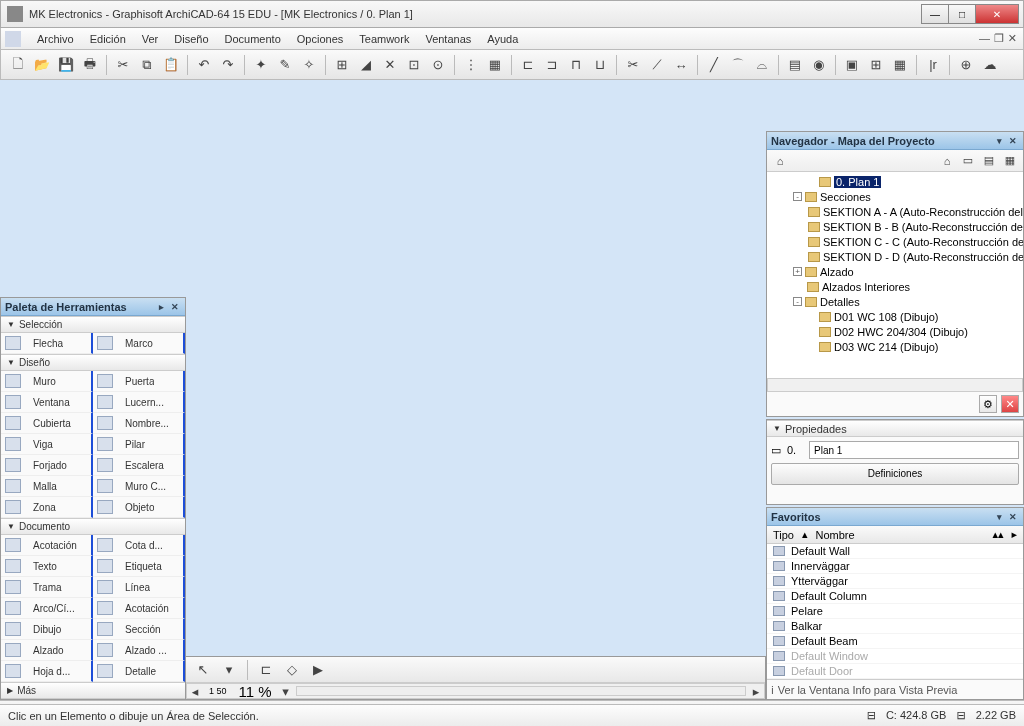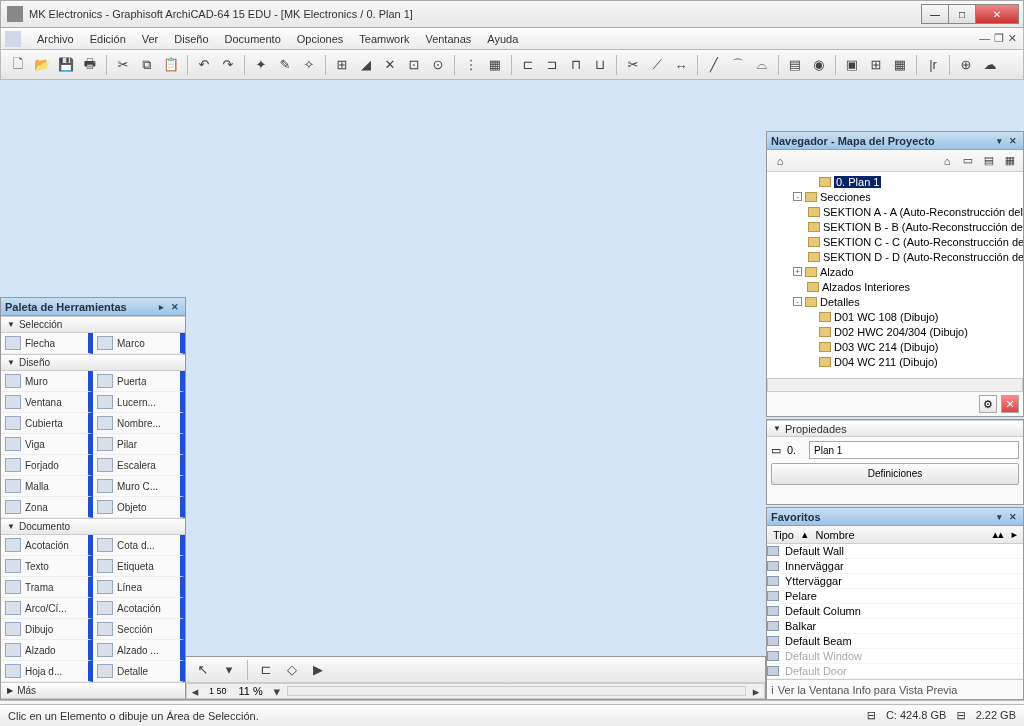--- a/index.html
+++ b/index.html
@@ -18,21 +18,21 @@
 .tbtn { width:22px; height:22px; border:1px solid transparent; display:flex; align-items:center; justify-content:center; font-size:13px; color:#444; }
 .sep { width:1px; height:20px; background:#bbb; margin:0 3px; }
 .main { display:flex; height:620px;align-items:flex-end; }
 .toolbox { width:186px; background:#fafafa; border:1px solid #999; display:flex; flex-direction:column; }
 .panel-header { height:18px; background:linear-gradient(#c9dff2,#9cc5e8); border-bottom:1px solid #7aa8d0; display:flex; align-items:center; padding:0 4px; font-weight:bold; color:#234; font-size:10px; }
 .panel-header .phctrl { margin-left:auto; display:flex; gap:2px; }
 .panel-header .phctrl span { width:10px; height:10px; font-size:9px; color:#345; cursor:default; }
 .section-hdr { height:17px; background:linear-gradient(#fff,#e8e8e8); border-bottom:1px solid #ccc; border-top:1px solid #ccc; display:flex; align-items:center; padding-left:6px; font-size:10px; color:#333; }
 .section-hdr .tri { margin-right:4px; font-size:8px; }
 .tool-grid { display:grid; grid-template-columns:1fr 1fr; }
-.tool { height:21px; display:flex; align-items:center; padding-left:4px; border-right:5px solid #1d4ed8; border-bottom:1px solid #eee; gap:4px; overflow:hidden; }
+.tool { height:21px; display:flex; align-items:center; padding-left:4px; border-right:2px solid #1d4ed8; border-bottom:1px solid #eee; gap:12px; overflow:hidden; }
 .tool .ticon { width:16px; height:14px; background:#d8e0ec; border:1px solid #98a8c0; flex-shrink:0; }
 .tool span { font-size:10px; color:#333; white-space:nowrap; overflow:hidden; text-overflow:ellipsis; }
 .canvas-area { flex:1; display:flex; flex-direction:column; background:#fff; border:1px solid #999; border-left:none; position:relative; }
 .canvas-toolbar { height:26px; background:linear-gradient(#fafafa,#e8e8e8); border-bottom:1px solid #ccc; display:flex; align-items:center; padding:0 6px; gap:4px; }
 .canvas { flex:1; position:relative; background:#fff; overflow:hidden; }
 .watermark-text { position:absolute; top:14px; left:14px; font-size:10px; color:#999; }
 .brand { position:absolute; bottom:8px; right:14px; font-size:16px; color:#aaa; letter-spacing:1px; }
 .plan { position:absolute; left:100px; top:110px; width:470px; height:340px; }
 .plan .outer { position:absolute; left:30px; top:60px; width:370px; height:240px; border:2px solid #c00; }
 .plan .grid-h, .plan .grid-v { position:absolute; background:#0a0; }
@@ -44,21 +44,21 @@
 .tree-row { display:flex; align-items:center; height:15px; gap:3px; white-space:nowrap; }
 .tree-row .exp { width:9px; height:9px; border:1px solid #888; font-size:8px; line-height:7px; text-align:center; color:#555; flex-shrink:0; }
 .tree-row .ticon2 { width:12px; height:10px; background:#e8c878; border:1px solid #b89848; flex-shrink:0; }
 .tree-row.sel span.lbl { background:#0a246a; color:#fff; padding:0 2px; }
 .props-body { padding:4px; display:flex; flex-direction:column; gap:4px; }
 .props-row { display:flex; align-items:center; gap:4px; }
 .props-row input { flex:1; border:1px solid #aaa; height:18px; padding:0 4px; font-size:10px; }
 .def-btn { height:22px; background:linear-gradient(#fdfdfd,#e4e4e4); border:1px solid #aaa; border-radius:2px; text-align:center; line-height:20px; font-size:10px; }
 .fav-hdr { height:18px; background:linear-gradient(#fafafa,#e8e8e8); border-bottom:1px solid #ccc; display:flex; align-items:center; padding:0 6px; font-size:10px; gap:8px; }
 .fav-list { background:#fff; max-height:150px; overflow:auto; }
-.fav-row { height:15px; display:flex; align-items:center; gap:6px; font-size:10px; border-bottom:1px solid #f4f4f4; }
+.fav-row { height:15px; display:flex; align-items:center; padding-left:6px; gap:6px; font-size:10px; border-bottom:1px solid #f4f4f4; }
 .fav-row .ficon { width:12px; height:10px; background:#c8d0e0; border:1px solid #8898b0; }
 .fav-row.disabled { color:#aaa; }
 .statusbar { position:absolute; bottom:0; left:0; right:0; height:22px; background:linear-gradient(#fdfdfd,#ececec); border-top:1px solid #bbb; display:flex; align-items:center; padding:0 8px; font-size:10px; color:#333; }
 .statusbar .sright { margin-left:auto; display:flex; gap:10px; }
 .bottombar { height:28px; background:linear-gradient(#f6f6f6,#e2e2e2); border-top:1px solid #bbb; display:flex; align-items:center; padding:0 6px; gap:6px; font-size:10px; color:#333; }
 .bottombar .coord { display:flex; flex-direction:column; line-height:10px; font-size:9px; }
 .bottombar .bsep { width:1px; height:20px; background:#bbb; margin:0 4px; }
 .scroll-track { background:#f0f0f0; border:1px solid #ccc; }
 .hscroll { height:16px; display:flex; align-items:center; }
 .info-tip { font-size:9px; color:#555; padding:2px 4px; display:flex; align-items:center; gap:4px; border-top:1px solid #ccc; }
@@ -334,21 +334,21 @@
         <div style="position:absolute;left:300px;top:160px;width:80px;height:120px;border:1px solid #c00;"></div>
 
         <div style="position:absolute;left:470px;top:40px;width:60px;height:200px;border:1px solid #000;"></div>
       </div>
       <div class="brand">GRAPHISOFT</div>
     </div>
 
     <div class="hscroll scroll-track">
       <div class="tbtn" style="width:16px;height:14px">◂</div>
       <span style="padding:0 6px;font-size:9px">1 50</span>
-      <span style="padding:0 6px;font-size:11px">11 %</span>
+      <span style="padding:0 6px;font-size:15px">11 %</span>
       <div class="tbtn" style="width:16px;height:14px">▾</div>
       <div style="flex:1;height:10px;background:#eee;margin:0 2px;border:1px solid #ccc;"></div>
       <div class="tbtn" style="width:16px;height:14px">▸</div>
     </div>
   </div>
 
   <div class="right-col">
 
     <div class="panel" style="height:286px">
       <div class="panel-header">
@@ -420,25 +420,20 @@
           <div class="tree-row" style="padding-left: 36px;">
             <span style="width:11px"></span>
             <span class="ticon2"></span>
             <span class="lbl">D02 HWC 204/304 (Dibujo)</span>
           </div>
           <div class="tree-row" style="padding-left: 36px;">
             <span style="width:11px"></span>
             <span class="ticon2"></span>
             <span class="lbl">D03 WC 214 (Dibujo)</span>
           </div>
-          <div class="tree-row" style="padding-left: 36px;">
-            <span style="width:11px"></span>
-            <span class="ticon2"></span>
-            <span class="lbl">D04 WC 211 (Dibujo)</span>
-          </div>
         </div>
       <div class="scroll-track" style="height:14px"></div>
       <div class="action-icons">
         <div class="ai">⚙</div>
         <div class="ai red">✕</div>
       </div>
     </div>
 
     <div class="panel" style="height:86px">
       <div class="section-hdr">
@@ -479,25 +474,25 @@
           <div class="fav-row">
             <div class="ficon"></div>
             <span>Innerväggar</span>
           </div>
           <div class="fav-row">
             <div class="ficon"></div>
             <span>Ytterväggar</span>
           </div>
           <div class="fav-row">
             <div class="ficon"></div>
+            <span>Default Column</span>
+          </div>
+          <div class="fav-row">
+            <div class="ficon"></div>
             <span>Pelare</span>
-          </div>
-          <div class="fav-row">
-            <div class="ficon"></div>
-            <span>Default Column</span>
           </div>
           <div class="fav-row">
             <div class="ficon"></div>
             <span>Balkar</span>
           </div>
           <div class="fav-row">
             <div class="ficon"></div>
             <span>Default Beam</span>
           </div>
           <div class="fav-row disabled">

